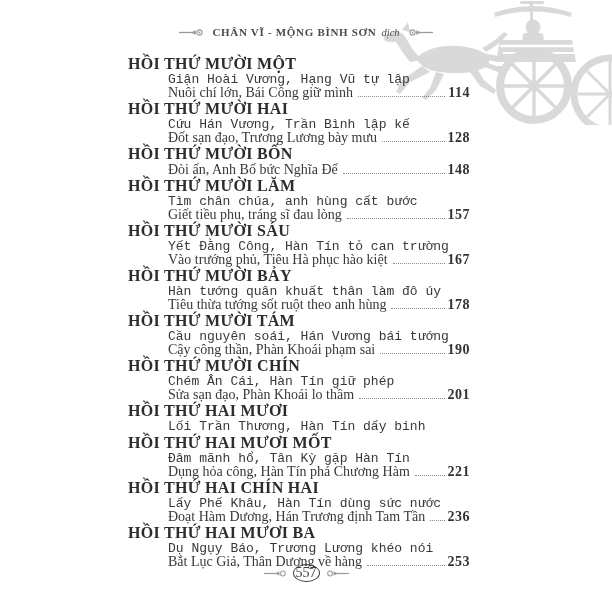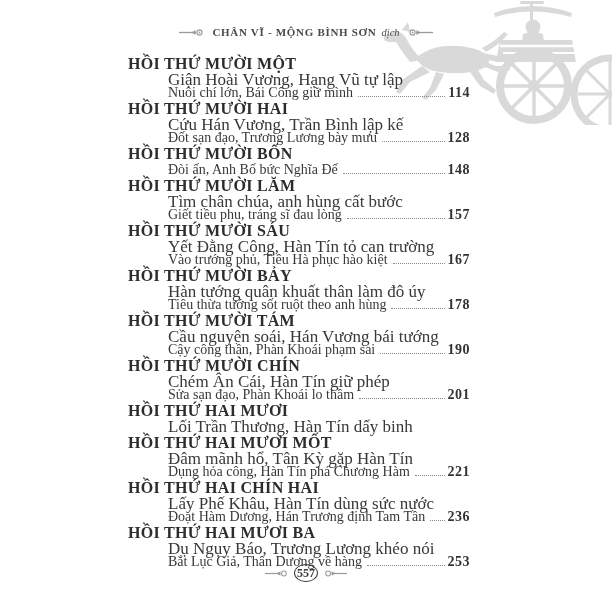--- a/index.html
+++ b/index.html
@@ -32,21 +32,21 @@
 
   
   .toc {
     position: absolute; top: 54px; left: 125px; width: 345px; z-index: 1;
   }
   .entry h3 {
     margin: 3px; font-size: 16px; line-height: 13px;
     font-weight: bold; letter-spacing: 0.3px; color: #2c2c2c;
   }
   .entry .l1 {
-    padding-left: 43px; font-size: 17px; line-height: 13px; color: #383838;
+    padding-left: 43px; font-size: 13px; line-height: 13px; color: #383838; font-family: Liberation Mono, monospace;
   }
   .entry .l2row {
     display: flex; align-items: flex-end;
     padding-left: 43px; font-size: 14px; line-height: 13px; color: #383838;
   }
   .l2text { white-space: nowrap; }
   .leader {
     flex: 1; min-width: 12px;
     border-bottom: 1.6px dotted #8a8a8a;
     margin: 0 3px 2px 5px;
@@ -57,21 +57,21 @@
   
   .footer {
     position: absolute; top: 564px; left: 0; width: 100%;
     display: flex; justify-content: center; align-items: center; gap: 5px;
     z-index: 2;
   }
   .folio-circle {
     min-width: 24px; height: 18px; box-sizing: border-box;
     border: 1.4px solid #3a3a3a; border-radius: 50%;
     display: flex; align-items: center; justify-content: center;
-    font-size: 12px; font-weight: bold; color: #3a3a3a; padding: 0 2px;
+    font-size: 14px; font-weight: normal; color: #3a3a3a; padding: 0 2px;
   }
 </style>
 </head>
 <body>
 
 <div class="page">
 
   <svg class="watermark" width="230" height="125" viewBox="0 0 230 125" aria-hidden="true">
     <g fill="#d9d9d9" stroke="none">
 

